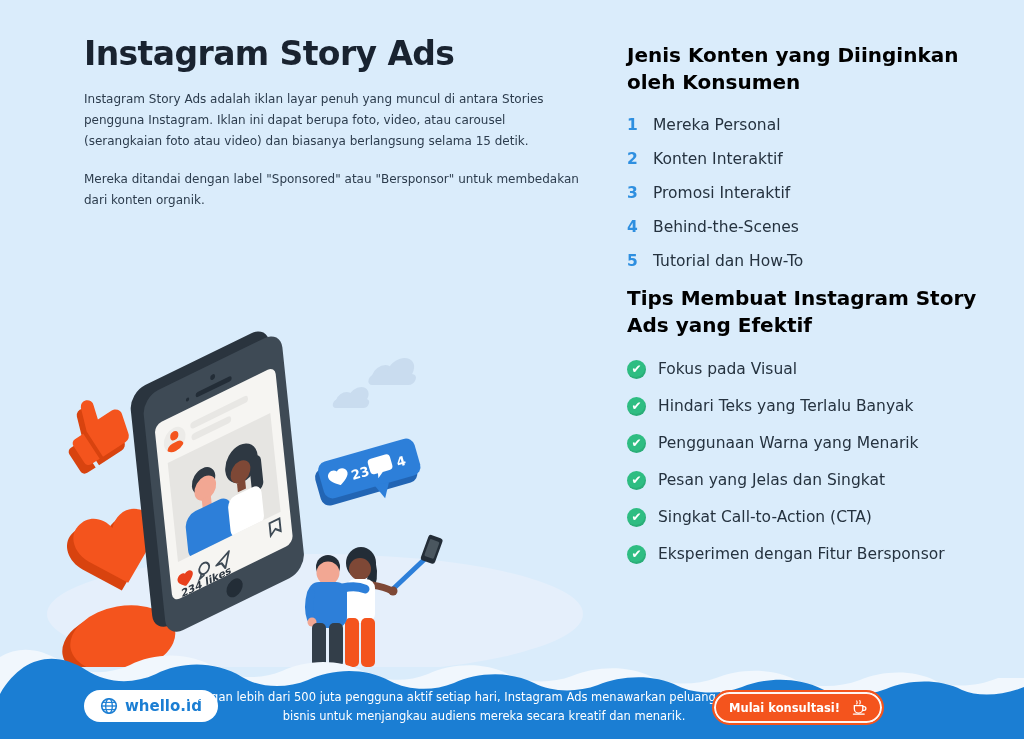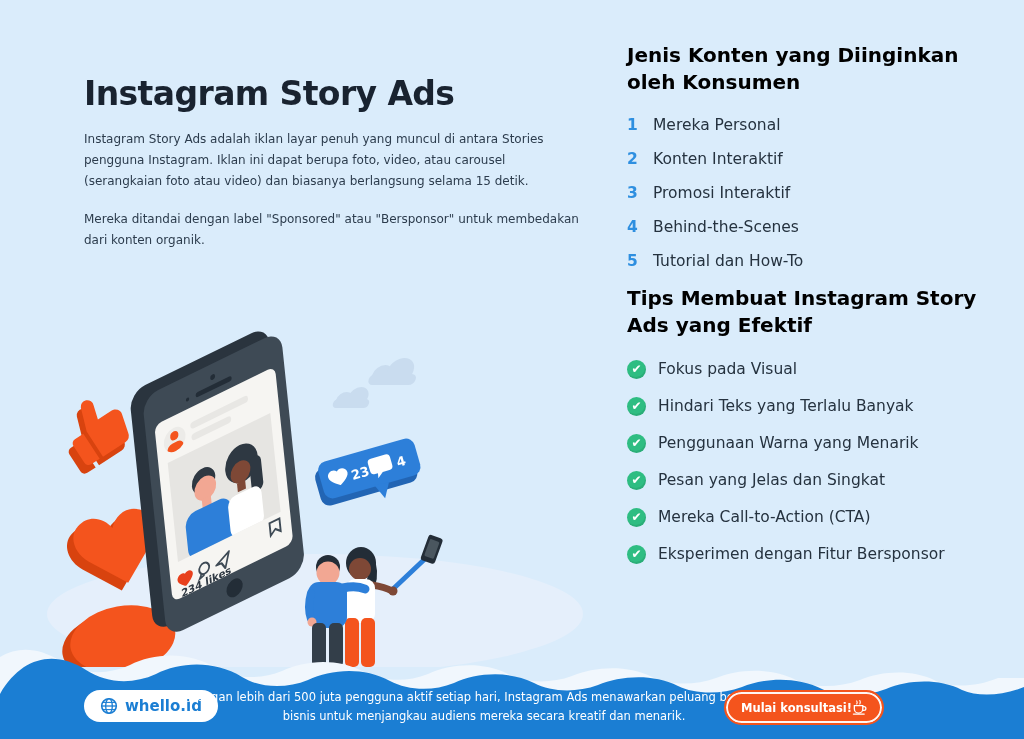--- a/index.html
+++ b/index.html
@@ -5,21 +5,21 @@
   html,body { margin:0; padding:0; background:#ffffff; }
   .canvas {
     position:relative; width:1024px; height:739px; overflow:hidden;
     background:#DAECFB;
     font-family:"DejaVu Sans","Liberation Sans",sans-serif;
     color:#25323F;
   }
   svg { font-family:inherit; }
 
   
-  .left-col { position:absolute; left:84px; top:34px; width:502px;margin-top:40px; }
+  .left-col { position:absolute; left:84px; top:34px; width:502px; }
   .page-title { margin:0 0 16px; font-size:33px; font-weight:800; letter-spacing:-0.6px; color:#192330; }
   .para { margin:0 0 17px; font-size:12px; line-height:1.75; color:#2C3C4D; }
 
   
   .right-col { position:absolute; left:627px; top:42px; width:350px; }
   .section-heading { margin:0; font-size:20px; font-weight:800; line-height:1.33; color:#000000; }
   .numlist { list-style:none; margin:20px 0 0; padding:0; }
   .numlist li { display:flex; align-items:baseline; gap:13px; margin-bottom:13px; font-size:15.5px; line-height:21px; }
   .num { color:#2E8FE0; font-weight:800; min-width:13px; }
   .tips-heading { }
@@ -48,21 +48,21 @@
   .footer-message {
     position:absolute; left:50%; top:48px; transform:translateX(-50%);
     width:600px; margin:0; text-align:center;
     color:#ffffff; font-size:11.5px; line-height:1.65;
   }
   .cta-button {
     position:absolute; right:84px; top:50px;
     background:#F4541D; border:2px solid #F4541D; border-radius:999px;
     box-shadow: inset 0 0 0 2px rgba(255,255,255,0.95);
     color:#ffffff; font-family:inherit; font-weight:800; font-size:11.5px;
-    padding:8px 15px; display:flex; align-items:center; gap:0; cursor:pointer;
+    padding:8px 15px; display:flex; align-items:center; gap:12px; cursor:pointer;
   }
 </style>
 </head>
 <body>
 
 <div class="canvas">
 
   <div class="left-col">
     <h1 class="page-title">Instagram Story Ads</h1>
     <p class="para">Instagram Story Ads adalah iklan layar penuh yang muncul di antara Stories pengguna Instagram. Iklan ini dapat berupa foto, video, atau carousel (serangkaian foto atau video) dan biasanya berlangsung selama 15 detik.</p>
@@ -107,21 +107,21 @@
       <li>
         <span class="check">✔</span>
         <span>Penggunaan Warna yang Menarik</span>
       </li>
       <li>
         <span class="check">✔</span>
         <span>Pesan yang Jelas dan Singkat</span>
       </li>
       <li>
         <span class="check">✔</span>
-        <span>Mereka Call-to-Action (CTA)</span>
+        <span>Singkat Call-to-Action (CTA)</span>
       </li>
       <li>
         <span class="check">✔</span>
         <span>Eksperimen dengan Fitur Bersponsor</span>
       </li>
     </ul>
   </div>
 
   <svg class="illustration" viewBox="0 0 560 345">
 

